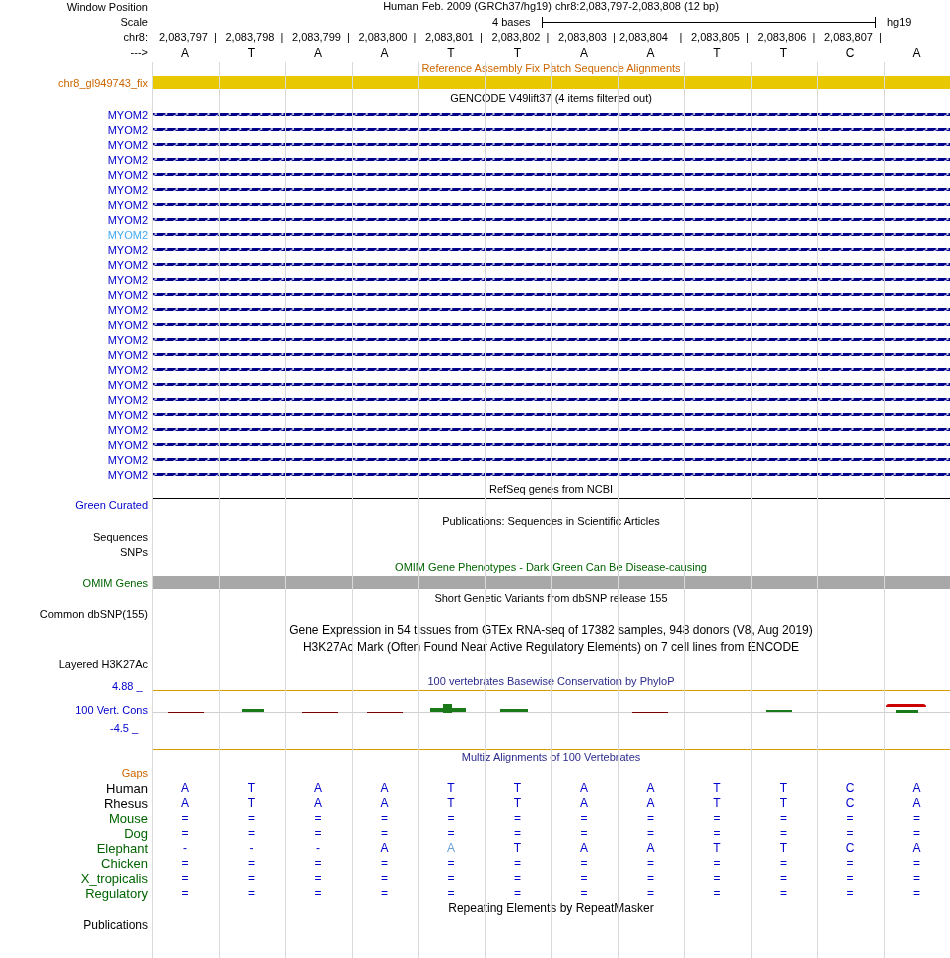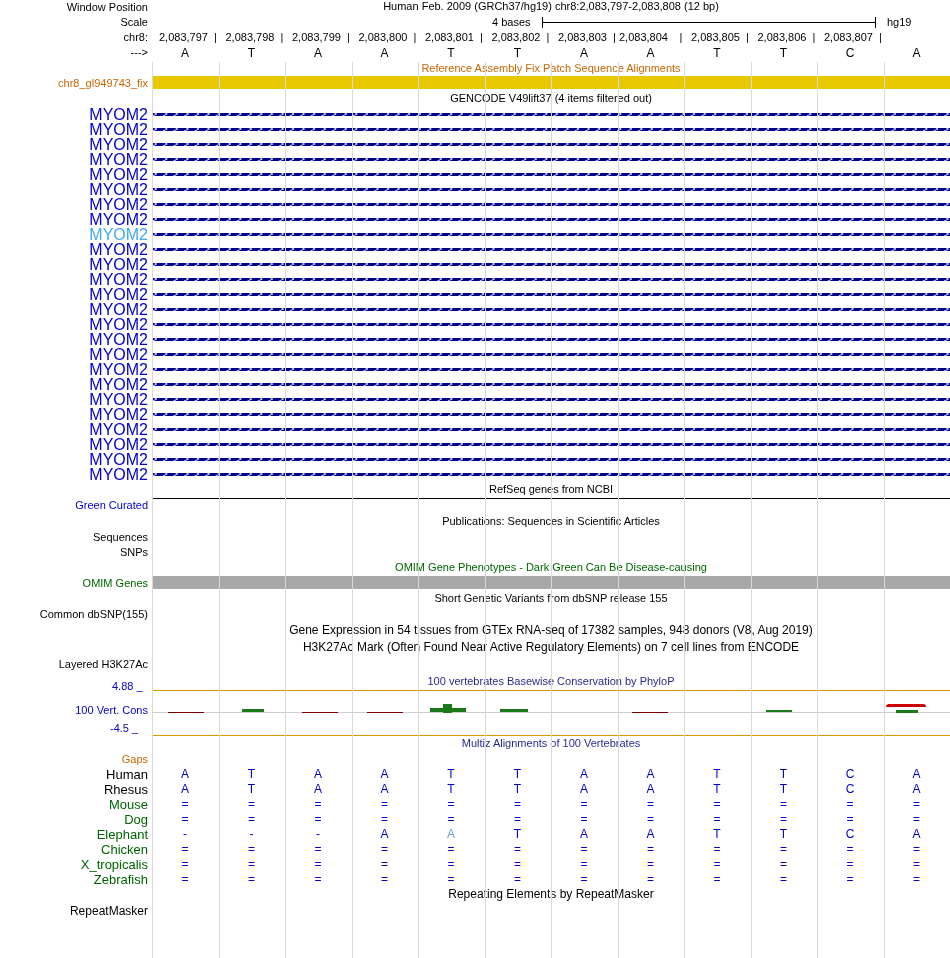--- a/index.html
+++ b/index.html
@@ -151,21 +151,21 @@
     align-items: center;
     height: 15px;
   }
   .gene-lbl {
     width: 152px;
     min-width: 152px;
     text-align: right;
     padding-right: 4px;
     box-sizing: border-box;
     color: #0000cc;
-    font-size: 16px;
+    font-size: 11px;
   }
   .gene-lbl.highlight { color: #3fa9f5; }
   .gene-line {
     position: relative;
     flex: 1;
     height: 15px;
   }
   .gene-bar {
     position: absolute;
     left: 0;
@@ -186,21 +186,21 @@
     letter-spacing: 5.3px;
     overflow: hidden;
     white-space: nowrap;
   }
   .label-blue { color: #0000cc; }
   .label-green { color: #006400; }
   .label-orange { color: #cc6600; }
   
   .cons-wrap {
     position: relative;
-    height: 46px;
+    height: 60px;
   }
   .cons-top-line {
     position: absolute;
     left: 152px;
     right: 0;
     top: 0;
     height: 1px;
     background: #d79b00;
   }
   .cons-mid-line {
@@ -777,21 +777,21 @@
           <div class="mz-cell seq-blue" style="left: 332.5px;">=</div>
           <div class="mz-cell seq-blue" style="left: 399px;">=</div>
           <div class="mz-cell seq-blue" style="left: 465.5px;">=</div>
           <div class="mz-cell seq-blue" style="left: 532px;">=</div>
           <div class="mz-cell seq-blue" style="left: 598.5px;">=</div>
           <div class="mz-cell seq-blue" style="left: 665px;">=</div>
           <div class="mz-cell seq-blue" style="left: 731.5px;">=</div>
         </div>
       </div>
       <div class="mz-row">
-        <div class="mz-lbl sp-zebrafish">Zebrafish</div>
+        <div class="mz-lbl sp-zebrafish">Regulatory</div>
         <div class="mz-track">
           <div class="mz-cell seq-blue" style="left: 0px;">=</div>
           <div class="mz-cell seq-blue" style="left: 66.5px;">=</div>
           <div class="mz-cell seq-blue" style="left: 133px;">=</div>
           <div class="mz-cell seq-blue" style="left: 199.5px;">=</div>
           <div class="mz-cell seq-blue" style="left: 266px;">=</div>
           <div class="mz-cell seq-blue" style="left: 332.5px;">=</div>
           <div class="mz-cell seq-blue" style="left: 399px;">=</div>
           <div class="mz-cell seq-blue" style="left: 465.5px;">=</div>
           <div class="mz-cell seq-blue" style="left: 532px;">=</div>
@@ -803,21 +803,21 @@
     </div>
 
   <div class="row" style="height:17px;">
     <div class="lbl"></div>
     <div class="trk">
       <div class="track-title title-black" style="font-size:12px;">Repeating Elements by RepeatMasker</div>
     </div>
   </div>
 
   <div class="row" style="height:18px;">
-    <div class="lbl" style="font-size:12px;">RepeatMasker</div>
+    <div class="lbl" style="font-size:12px;">Publications</div>
     <div class="trk"></div>
   </div>
 
   <div class="gridlines" id="gridlines" style="left:152px; top:62px; bottom:0;">
       <i style="left: 0px;"></i>
       <i style="left: 66.5px;"></i>
       <i style="left: 133px;"></i>
       <i style="left: 199.5px;"></i>
       <i style="left: 266px;"></i>
       <i style="left: 332.5px;"></i>

